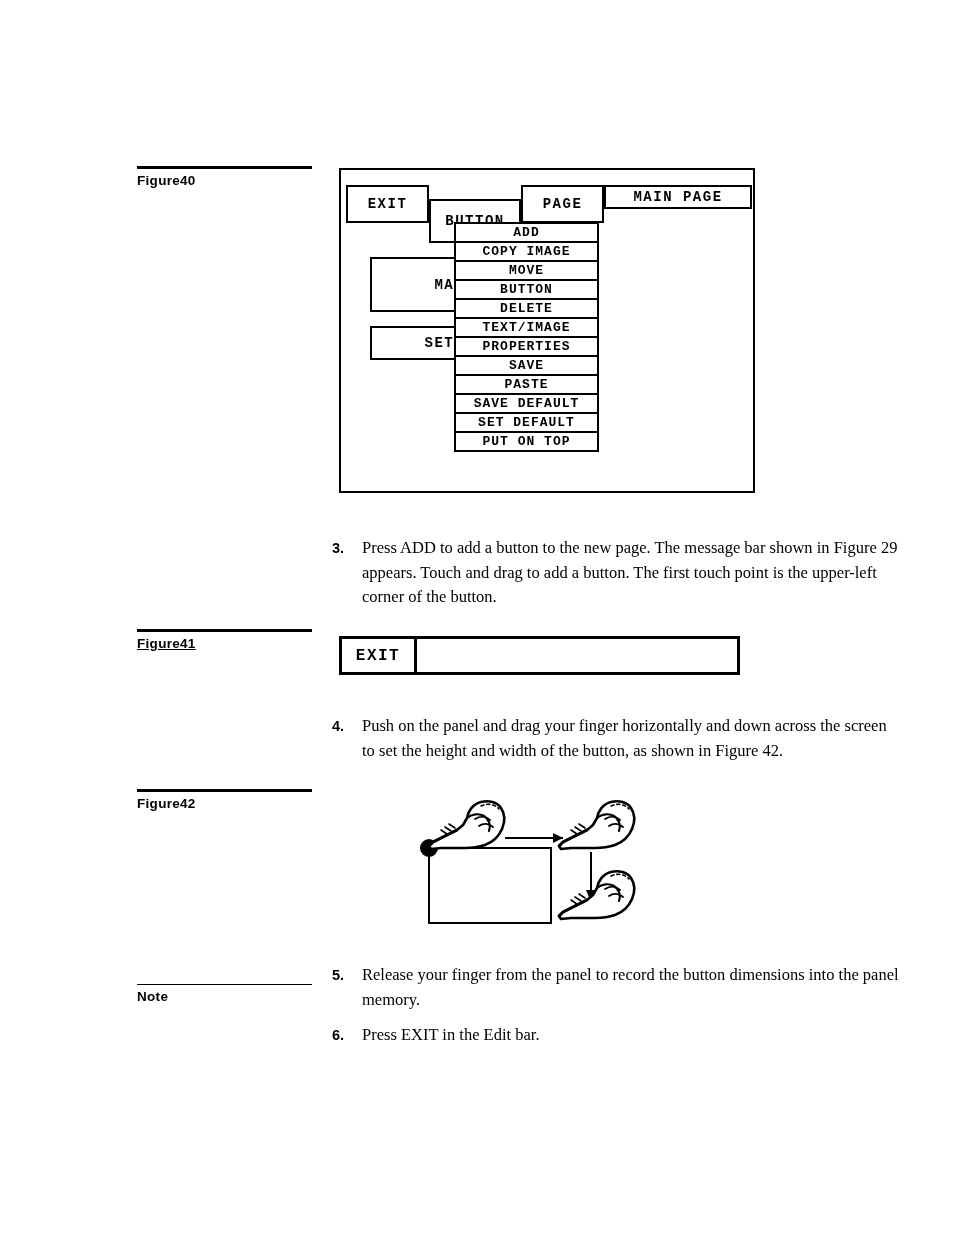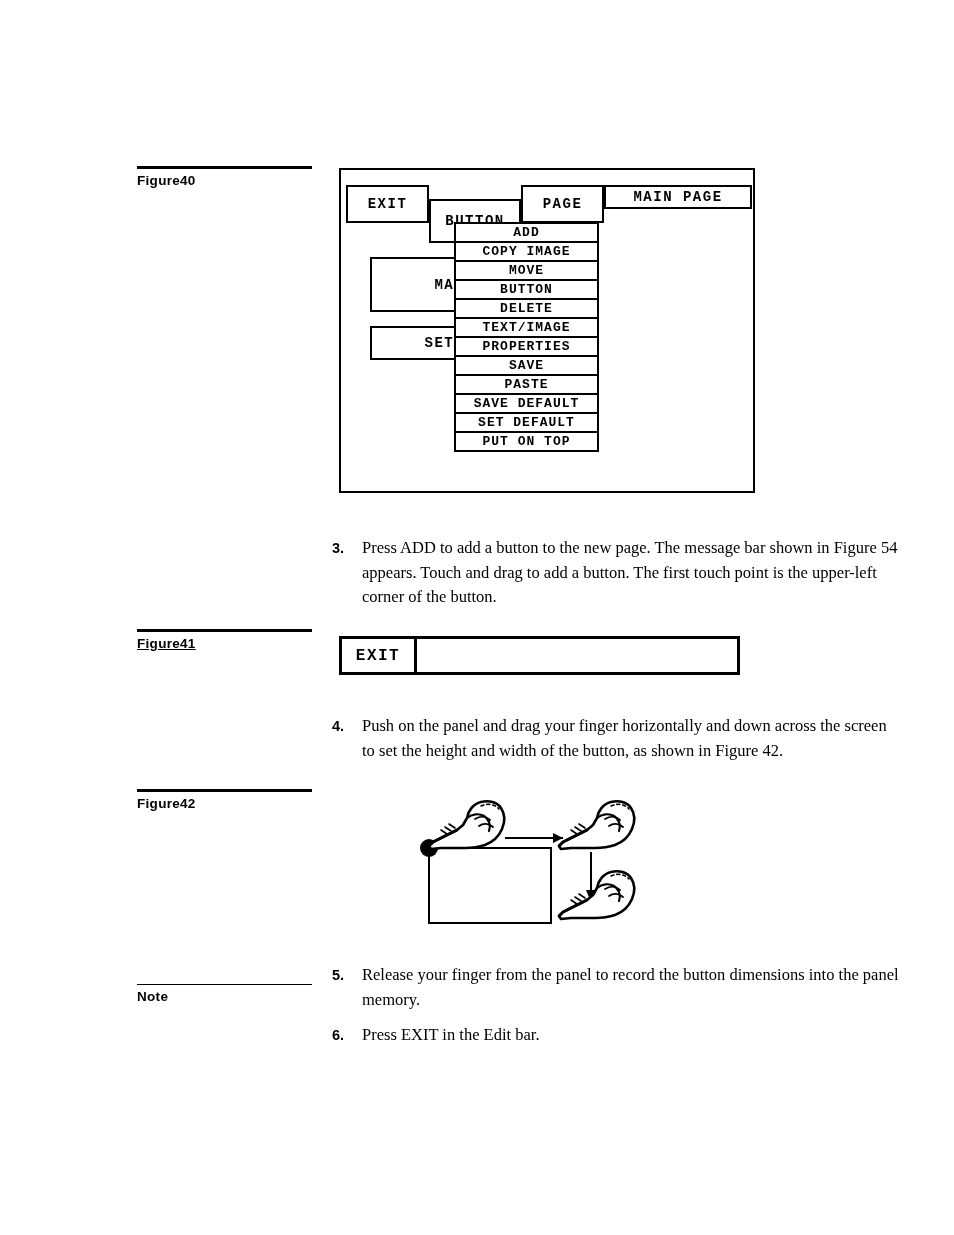--- a/index.html
+++ b/index.html
@@ -233,21 +233,21 @@
   <div class="menu-item">PROPERTIES</div>
   <div class="menu-item">SAVE</div>
   <div class="menu-item">PASTE</div>
   <div class="menu-item">SAVE DEFAULT</div>
   <div class="menu-item">SET DEFAULT</div>
   <div class="menu-item">PUT ON TOP</div>
 </div>
 
 <div class="step" style="top:536px;">
   <span class="step-num">3.</span>
-  <span class="step-text">Press ADD to add a button to the new page. The message bar shown in Figure 54 appears. Touch and drag to add a button. The first touch point is the upper-left corner of the button.</span>
+  <span class="step-text">Press ADD to add a button to the new page. The message bar shown in Figure 29 appears. Touch and drag to add a button. The first touch point is the upper-left corner of the button.</span>
 </div>
 
 <div id="fig41-bar">
   <div id="fig41-exit">
     <span>EXIT</span>
   </div>
 </div>
 
 <div class="step" style="top:714px;">
   <span class="step-num">4.</span>

